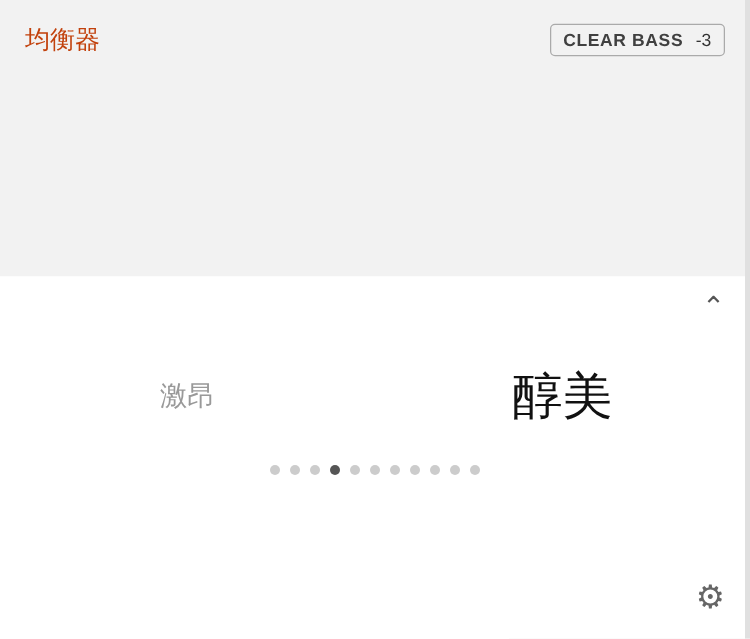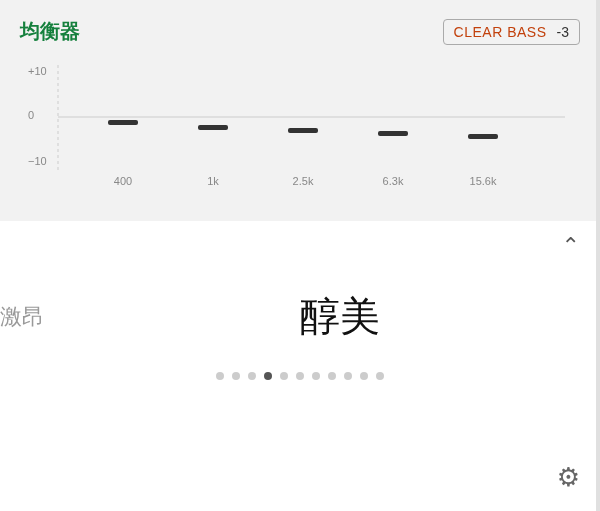--- a/index.html
+++ b/index.html
@@ -20,37 +20,37 @@
 
     .header-row {
       display: flex;
       align-items: center;
       justify-content: space-between;
       margin-bottom: 12px;
     }
 
     .title {
       font-size: 20px;
-      font-weight: 700;
-      color: #15803d;
+      font-weight: 400;
+      color: #c2410c;
     }
 
     .preset-badge {
       display: flex;
       align-items: center;
       border: 1.5px solid #aaa;
       border-radius: 4px;
       padding: 4px 10px;
       gap: 10px;
     }
 
     .preset-name {
       font-size: 14px;
-      font-weight: 400;
-      color: #c2410c;
+      font-weight: 700;
+      color: #404040;
       letter-spacing: 0.5px;
     }
 
     .preset-value {
       font-size: 14px;
       color: #333;
     }
 
     
     .eq-chart-container {
@@ -96,21 +96,21 @@
     .sound-modes {
       display: flex;
       align-items: center;
       justify-content: center;
       width: 100%;
       margin-top: 30px;
       gap: 0;
     }
 
     .mode-item {
-      text-align: left;
+      text-align: center;
       flex: 1;
       font-family: Liberation Serif, serif;
     }
 
     .mode-item.active .mode-label {
       font-size: 40px;
       font-weight: 400;
       color: #111;
     }
 
@@ -168,48 +168,20 @@
 
 <div class="top-section">
   <div class="header-row">
     <span class="title">均衡器</span>
     <div class="preset-badge">
       <span class="preset-name">CLEAR BASS</span>
       <span class="preset-value">-3</span>
     </div>
   </div>
 
-  <div class="eq-chart-container">
-    <svg viewBox="0 0 560 130" preserveAspectRatio="none">
-
-      <text x="8" y="18" font-size="11" fill="#888" text-anchor="start">+10</text>
-      <text x="8" y="62" font-size="11" fill="#888" text-anchor="start">0</text>
-      <text x="8" y="108" font-size="11" fill="#888" text-anchor="start">−10</text>
-
-      <line x1="38" y1="8" x2="38" y2="115" stroke="#ccc" stroke-width="1" stroke-dasharray="3,3"></line>
-
-      <line x1="38" y1="60" x2="545" y2="60" stroke="#ccc" stroke-width="1"></line>
-
-      <rect x="88" y="63" width="30" height="5" rx="2" fill="#333"></rect>
-
-      <rect x="178" y="68" width="30" height="5" rx="2" fill="#333"></rect>
-
-      <rect x="268" y="71" width="30" height="5" rx="2" fill="#333"></rect>
-
-      <rect x="358" y="74" width="30" height="5" rx="2" fill="#333"></rect>
-
-      <rect x="448" y="77" width="30" height="5" rx="2" fill="#333"></rect>
-
-      <text x="103" y="128" font-size="11" fill="#888" text-anchor="middle">400</text>
-      <text x="193" y="128" font-size="11" fill="#888" text-anchor="middle">1k</text>
-      <text x="283" y="128" font-size="11" fill="#888" text-anchor="middle">2.5k</text>
-      <text x="373" y="128" font-size="11" fill="#888" text-anchor="middle">6.3k</text>
-      <text x="463" y="128" font-size="11" fill="#888" text-anchor="middle">15.6k</text>
-    </svg>
-  </div>
 </div>
 
 <div class="bottom-section">
   <div class="chevron-up-container">
     <span class="chevron-up">⌃</span>
   </div>
 
   <div class="sound-modes">
     <div class="mode-item inactive">
       <span class="mode-label">激昂</span>

